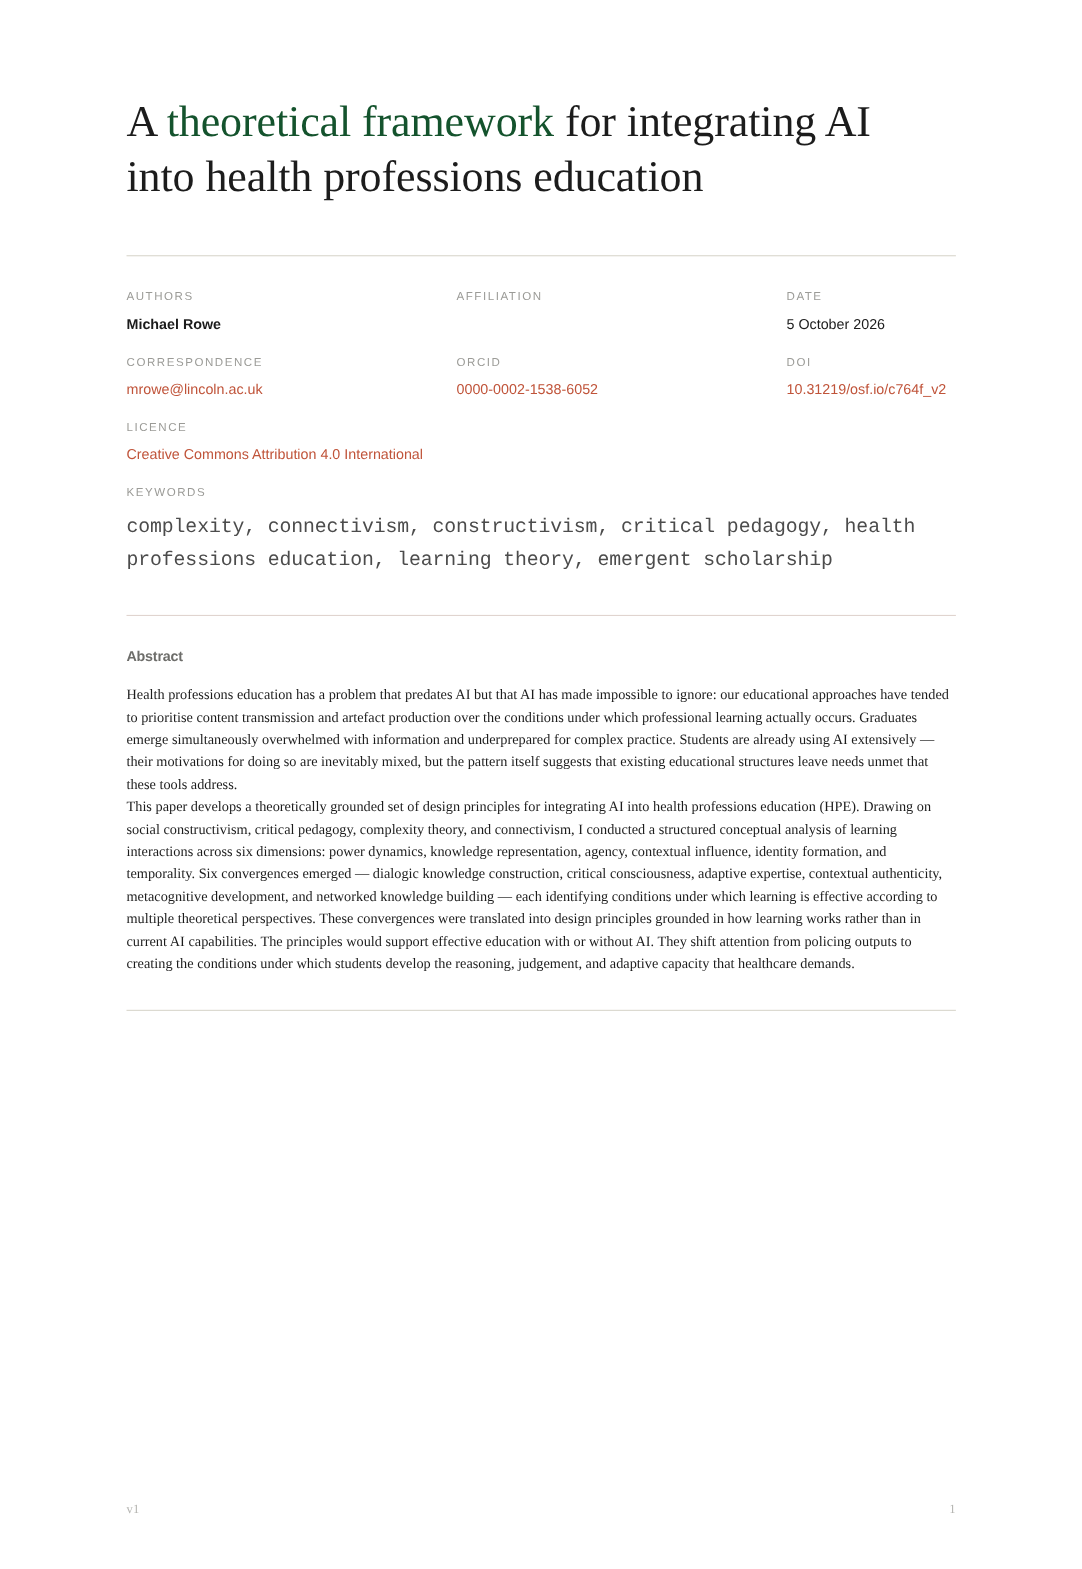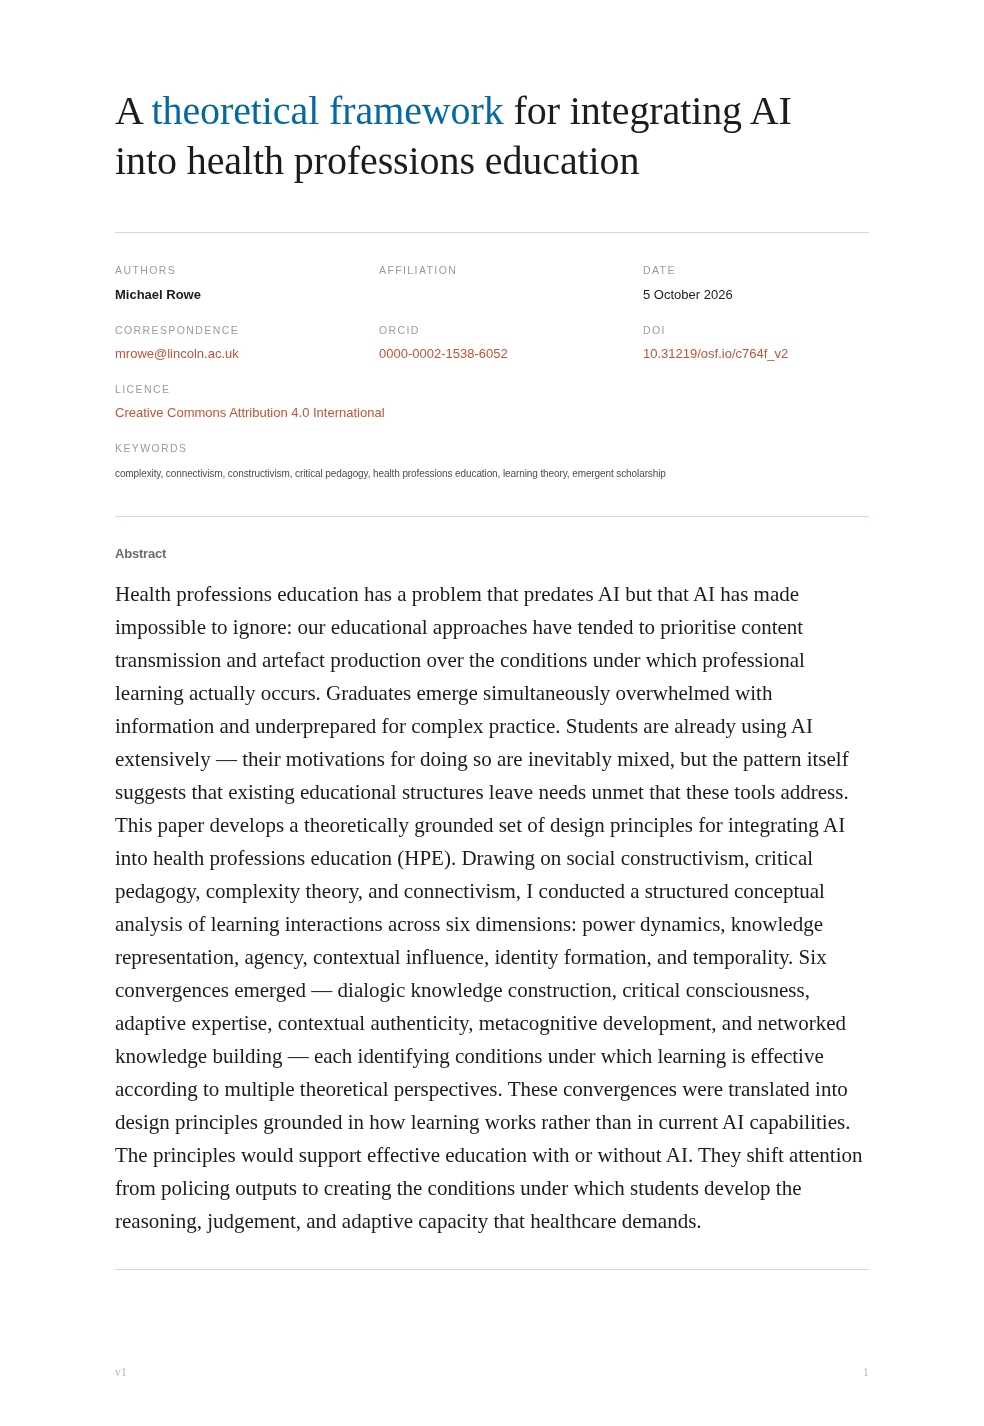--- a/index.html
+++ b/index.html
@@ -32,21 +32,21 @@
     font-family: "Liberation Serif", serif;
     font-size: 40px;
     font-weight: 400;
     line-height: 1.24;
     letter-spacing: -0.1px;
     color: #1c1c1c;
     margin: 0;
     max-width: 730px;
   }
   .title .accent {
-    color: #0369a1;
+    color: #14532d;
   }
 
   
   .rule {
     height: 1px;
     width: 100%;
     background: #d9d6cd;
     border: 0;
   }
   .rule.warm {
@@ -56,20 +56,21 @@
   .rule-abstract { margin-top: 34px; }
   .rule-bottom { margin-top: 31px; }
 
   
   .meta {
     margin-top: 32px;
   }
   .meta-row {
     display: flex;
     width: 100%;
+    gap: 36px;
   }
   .meta-row + .meta-row {
     margin-top: 21px;
   }
   .meta-col {
     width: 264px;
     flex: 0 0 264px;
   }
   .meta-col.wide {
     width: 100%;
@@ -89,22 +90,22 @@
     font-size: 13px;
     line-height: 1.3;
     color: #1c1c1c;
     margin-top: 11px;
   }
   .meta-value.bold { font-weight: 700; }
   .meta-value.link { color: #c0543a; }
 
   .kw-label { margin-top: 0; }
   .keywords {
-    font-family: Liberation Sans, sans-serif;
-    font-size: 10px;
+    font-family: Liberation Mono, monospace;
+    font-size: 18px;
     line-height: 1.65;
     color: #4c4c4c;
     margin-top: 12px;
     max-width: 740px;
     letter-spacing: -0.1px;
   }
 
   
   .abstract {
     margin-top: 29px;
@@ -112,21 +113,21 @@
   .abstract-heading {
     font-family: "Liberation Sans", sans-serif;
     font-size: 13px;
     font-weight: 700;
     color: #6d6d6a;
     letter-spacing: -0.2px;
     margin: 0 0 17px 0;
   }
   .abstract-p {
     font-family: "Liberation Serif", serif;
-    font-size: 21px;
+    font-size: 13px;
     line-height: 1.57;
     color: #1c1c1c;
     margin: 0;
     text-align: left;
   }
   .abstract-p + .abstract-p { margin-top: 0px; }
 
   
   .footer {
     position: absolute;

